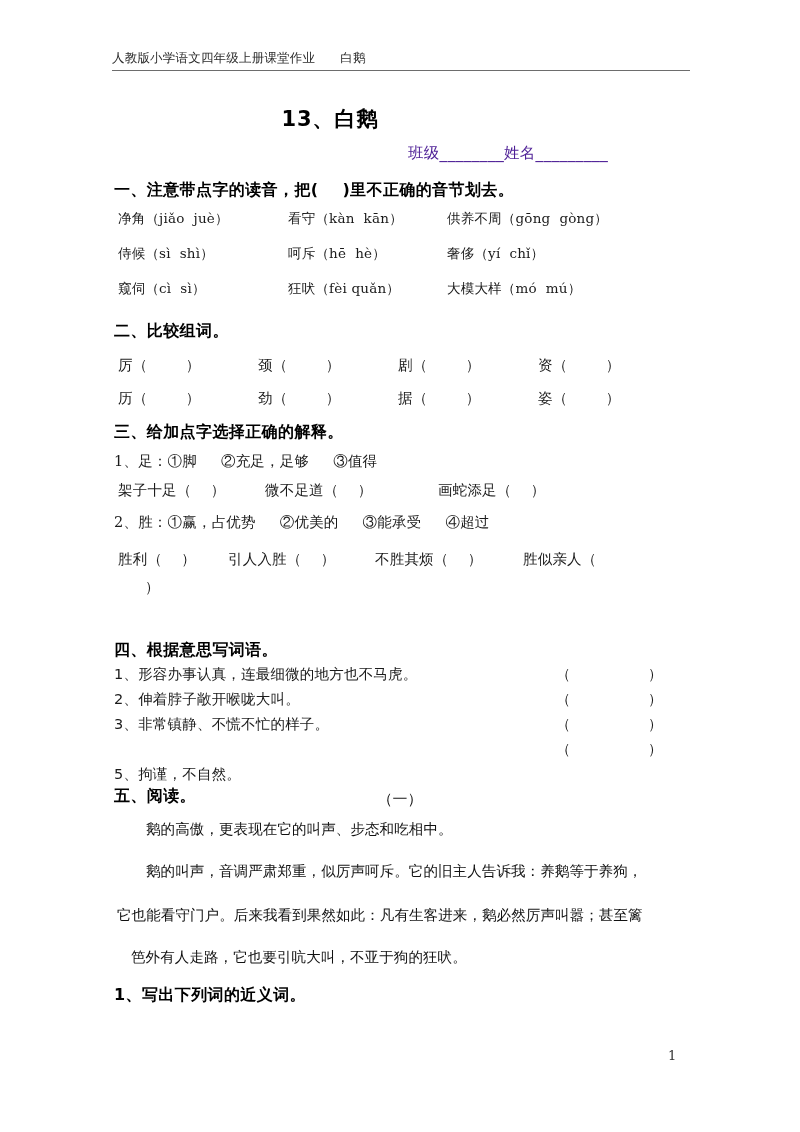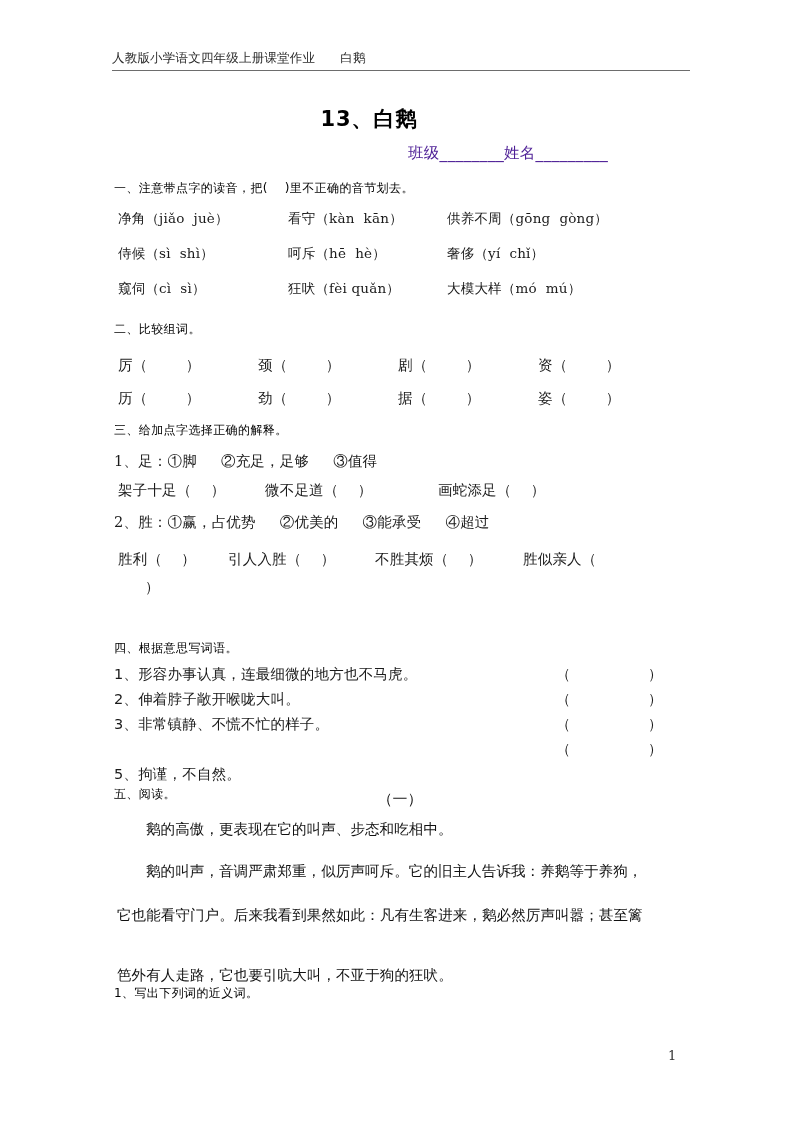--- a/index.html
+++ b/index.html
@@ -46,39 +46,38 @@
     position: absolute;
     top: 105px;
     left: 0;
     width: 660px;
     text-align: center;
     font-size: 21px;
     font-weight: 700;
     letter-spacing: 1px;
     color: #000;
     font-family: "DejaVu Sans", "Liberation Sans", sans-serif;
-    margin-left: 39px;
   }
   .name-line {
     position: absolute;
     top: 143px;
     left: 408px;
     font-size: 15.5px;
     letter-spacing: 0.3px;
     white-space: pre;
     color: #4c1d95;
     font-family: "DejaVu Sans", "Liberation Sans", sans-serif;
   }
 
   
   .sec-head {
     position: absolute;
     left: 114px;
-    font-size: 12px;
-    font-weight: 400;
+    font-size: 16px;
+    font-weight: 700;
     letter-spacing: 0.4px;
     white-space: pre;
     color: #000;
     font-family: "DejaVu Sans", "Liberation Sans", sans-serif;
   }
   .row {
     position: absolute;
     left: 114px;
     font-size: 14.5px;
     white-space: pre;
@@ -202,19 +201,19 @@
 
   <div class="row row-sans" style="top:765px;">5、拘谨，不自然。</div>
 
   <div class="sec-head" style="top:786px;">五、阅读。</div>
 
   <div class="sub-center" style="top:790px;">（一）</div>
 
   <div class="passage" style="left:146px; top:820px;">鹅的高傲，更表现在它的叫声、步态和吃相中。</div>
   <div class="passage" style="left:117px; top:906px;">它也能看守门户。后来我看到果然如此：凡有生客进来，鹅必然厉声叫嚣；甚至篱</div>
   <div class="passage" style="left:146px; top:862px;">鹅的叫声，音调严肃郑重，似厉声呵斥。它的旧主人告诉我：养鹅等于养狗，</div>
-  <div class="passage" style="left:117px; top:948px;margin-top:18px;">笆外有人走路，它也要引吭大叫，不亚于狗的狂吠。</div>
+  <div class="passage" style="left:131px; top:948px;">笆外有人走路，它也要引吭大叫，不亚于狗的狂吠。</div>
 
   <div class="sec-head" style="top:985px;">1、写出下列词的近义词。</div>
 
   <div class="page-number">1</div>
 
 </div>
 
 </body></html>

